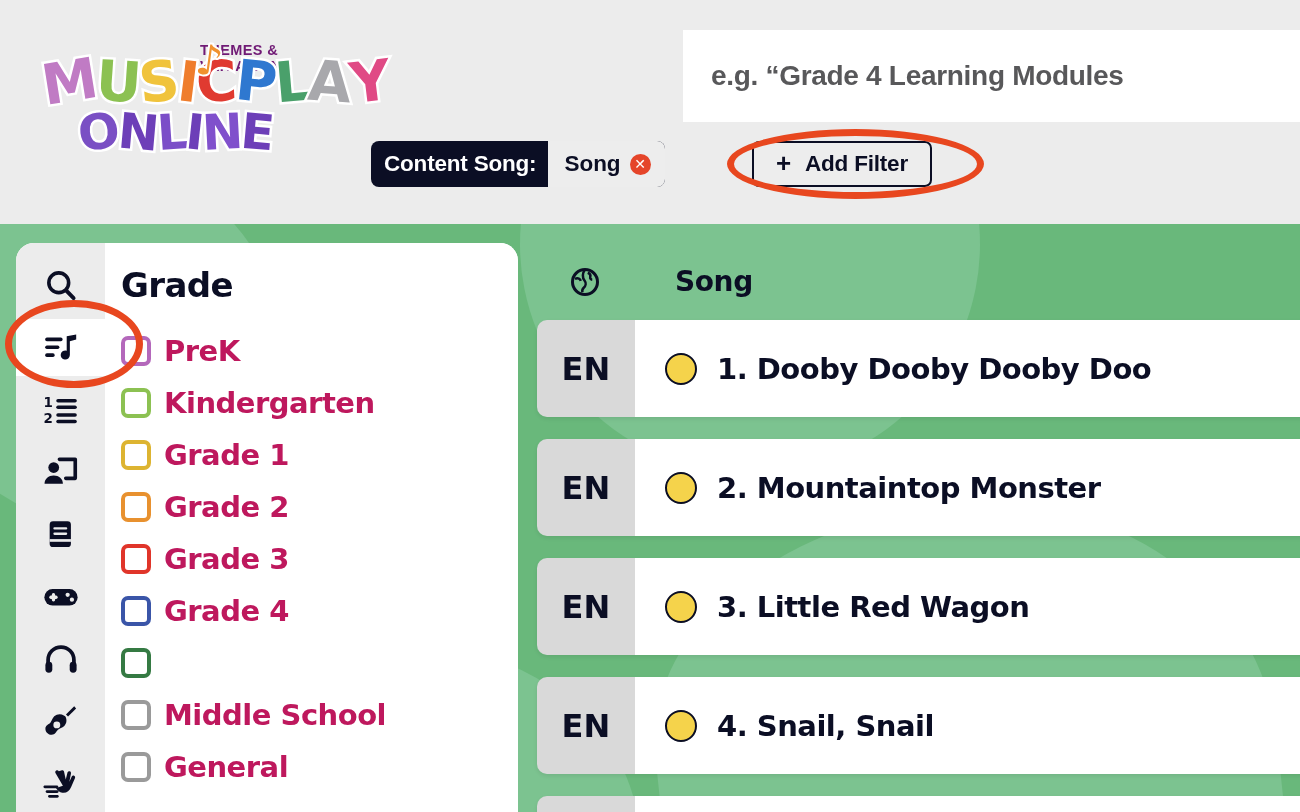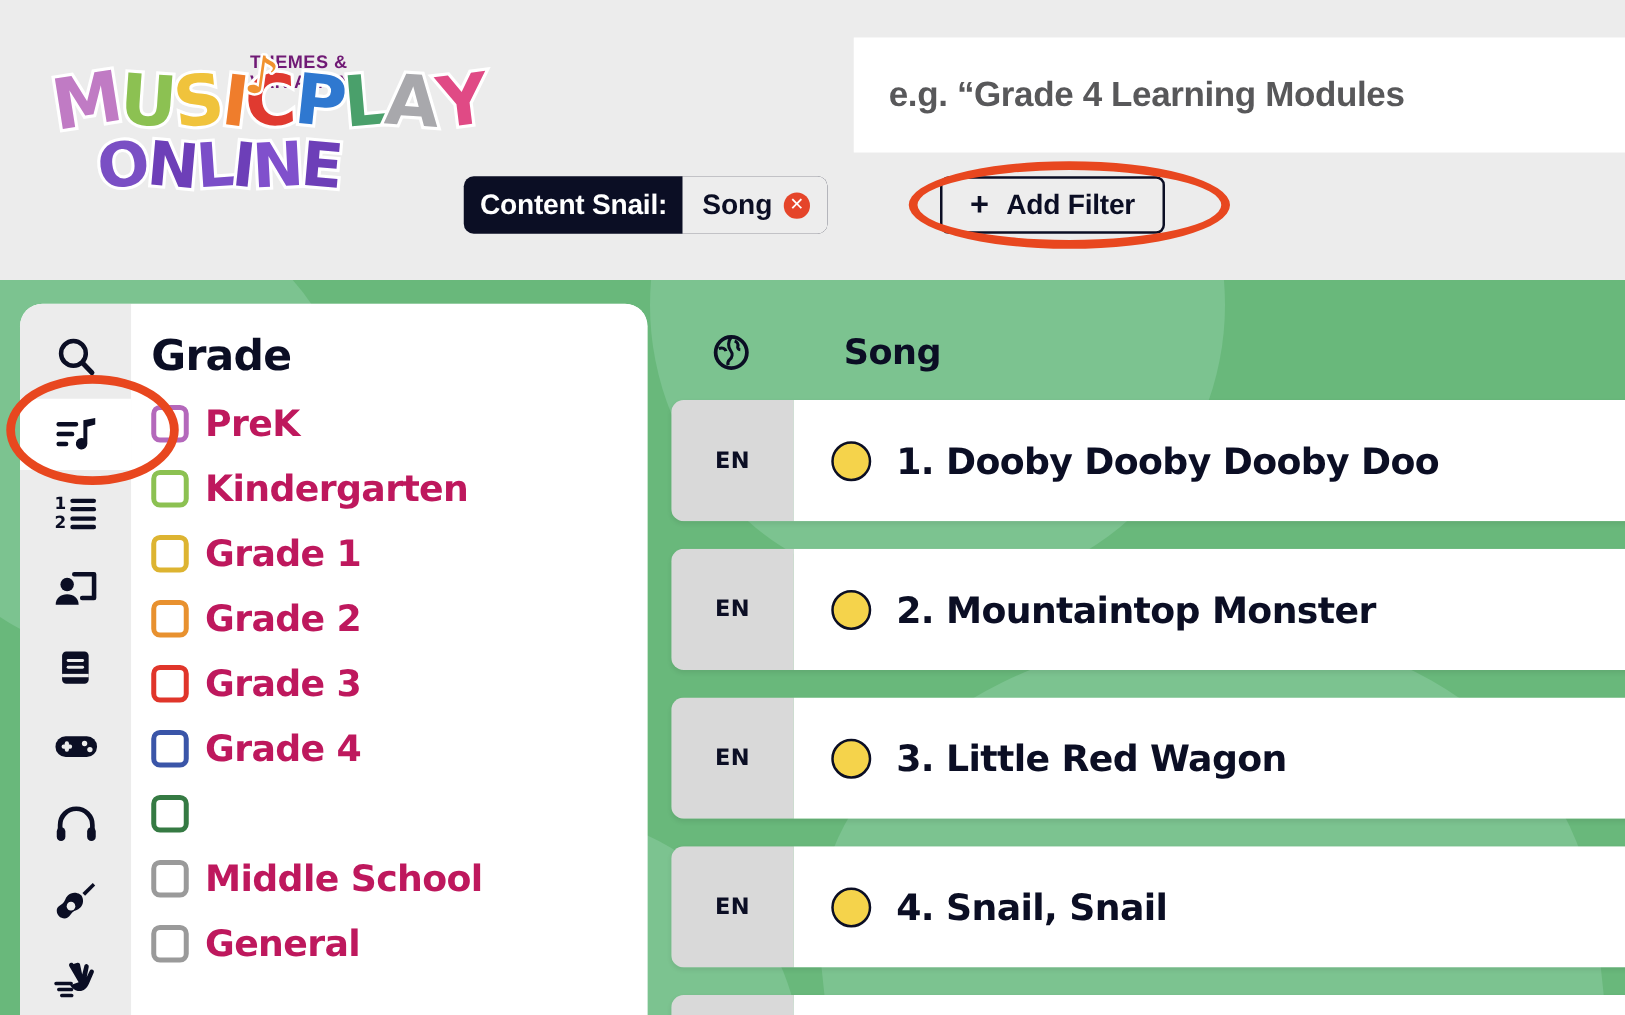--- a/index.html
+++ b/index.html
@@ -122,21 +122,21 @@
   .rail-item {
     width:89px; height:64px; display:flex; align-items:center; justify-content:center;
     cursor:pointer; position:relative;
   }
   .rail-item.active { background:#ffffff; }
   .rail-item svg { display:block; }
 
   .grade-list { flex:1; background:#ffffff; padding:22px 0 0 16px; }
   .grade-title {
     font-size:34px; font-weight:bold; color:#0b0e24; letter-spacing:-0.6px;
-    margin-bottom:8px; font-family:"DejaVu Sans", sans-serif;
+    margin-bottom:20px; font-family:"DejaVu Sans", sans-serif;
   }
   .grade-row {
     display:flex; align-items:center; gap:13px; height:52px; cursor:pointer;
   }
   .cbx {
     width:30px; height:30px; border-radius:7px; border:4px solid #999;
     background:#ffffff; flex:0 0 30px;
   }
   .grade-label {
     font-size:29px; font-weight:bold; color:#be185d; letter-spacing:-0.5px;
@@ -152,21 +152,21 @@
     letter-spacing:-0.4px; font-family:"DejaVu Sans", sans-serif;
   }
   .srow {
     display:flex; align-items:stretch; height:97px; margin-bottom:22px;
     border-radius:10px 0 0 10px; overflow:hidden;
     box-shadow:0 2px 4px rgba(0,0,0,0.08);
   }
   .lang-cell {
     width:98px; flex:0 0 98px; background:#d9d9d9;
     display:flex; align-items:center; justify-content:center;
-    font-size:18px; font-weight:bold; color:#0b0e24; letter-spacing:0.3px;
+    font-size:32px; font-weight:bold; color:#0b0e24; letter-spacing:0.3px;
     font-family:"DejaVu Sans", sans-serif;
   }
   .title-cell {
     flex:1; background:#ffffff; display:flex; align-items:center;
     padding-left:30px; gap:20px;
   }
   .dot {
     width:32px; height:32px; border-radius:50%; flex:0 0 32px;
     background:#f5d34b; border:2.5px solid #0b0e24;
   }
@@ -186,21 +186,21 @@
       <div class="mp-row" id="mp-row"><span class="lt" style="color: rgb(192, 123, 196); transform: rotate(-9deg);">M</span><span class="lt" style="color: rgb(140, 193, 82); transform: rotate(4deg);">U</span><span class="lt" style="color: rgb(240, 195, 60); transform: rotate(-6deg);">S</span><span class="lt" style="color: rgb(239, 125, 44); transform: rotate(7deg);">I</span><span class="lt" style="color: rgb(224, 58, 48); transform: rotate(-3deg);">C</span><span class="lt" style="color: rgb(47, 120, 208); transform: rotate(6deg);">P</span><span class="lt" style="color: rgb(74, 160, 107); transform: rotate(-5deg);">L</span><span class="lt" style="color: rgb(168, 168, 172); transform: rotate(4deg);">A</span><span class="lt" style="color: rgb(224, 74, 133); transform: rotate(-7deg);">Y</span></div>
       <div class="ol-row" id="ol-row"><span class="lt" style="color: rgb(122, 79, 196); transform: rotate(-7deg);">O</span><span class="lt" style="color: rgb(109, 63, 184); transform: rotate(5deg);">N</span><span class="lt" style="color: rgb(123, 78, 200); transform: rotate(-4deg);">L</span><span class="lt" style="color: rgb(109, 63, 184); transform: rotate(6deg);">I</span><span class="lt" style="color: rgb(128, 80, 204); transform: rotate(-3deg);">N</span><span class="lt" style="color: rgb(109, 63, 184); transform: rotate(5deg);">E</span></div>
       <div class="note">♪</div>
     </div>
   </div>
 
 
   <div class="search-field">e.g. “Grade 4 Learning Modules</div>
 
   <div class="filter-chip-group">
-    <span class="ct-label">Content Snail:</span>
+    <span class="ct-label">Content Song:</span>
     <span class="ct-value">
       <span>Song</span>
       <span class="x-btn">✕</span>
     </span>
   </div>
 
   <div class="add-filter">
     <span class="plus">+</span>
     <span>Add Filter</span>
   </div>

